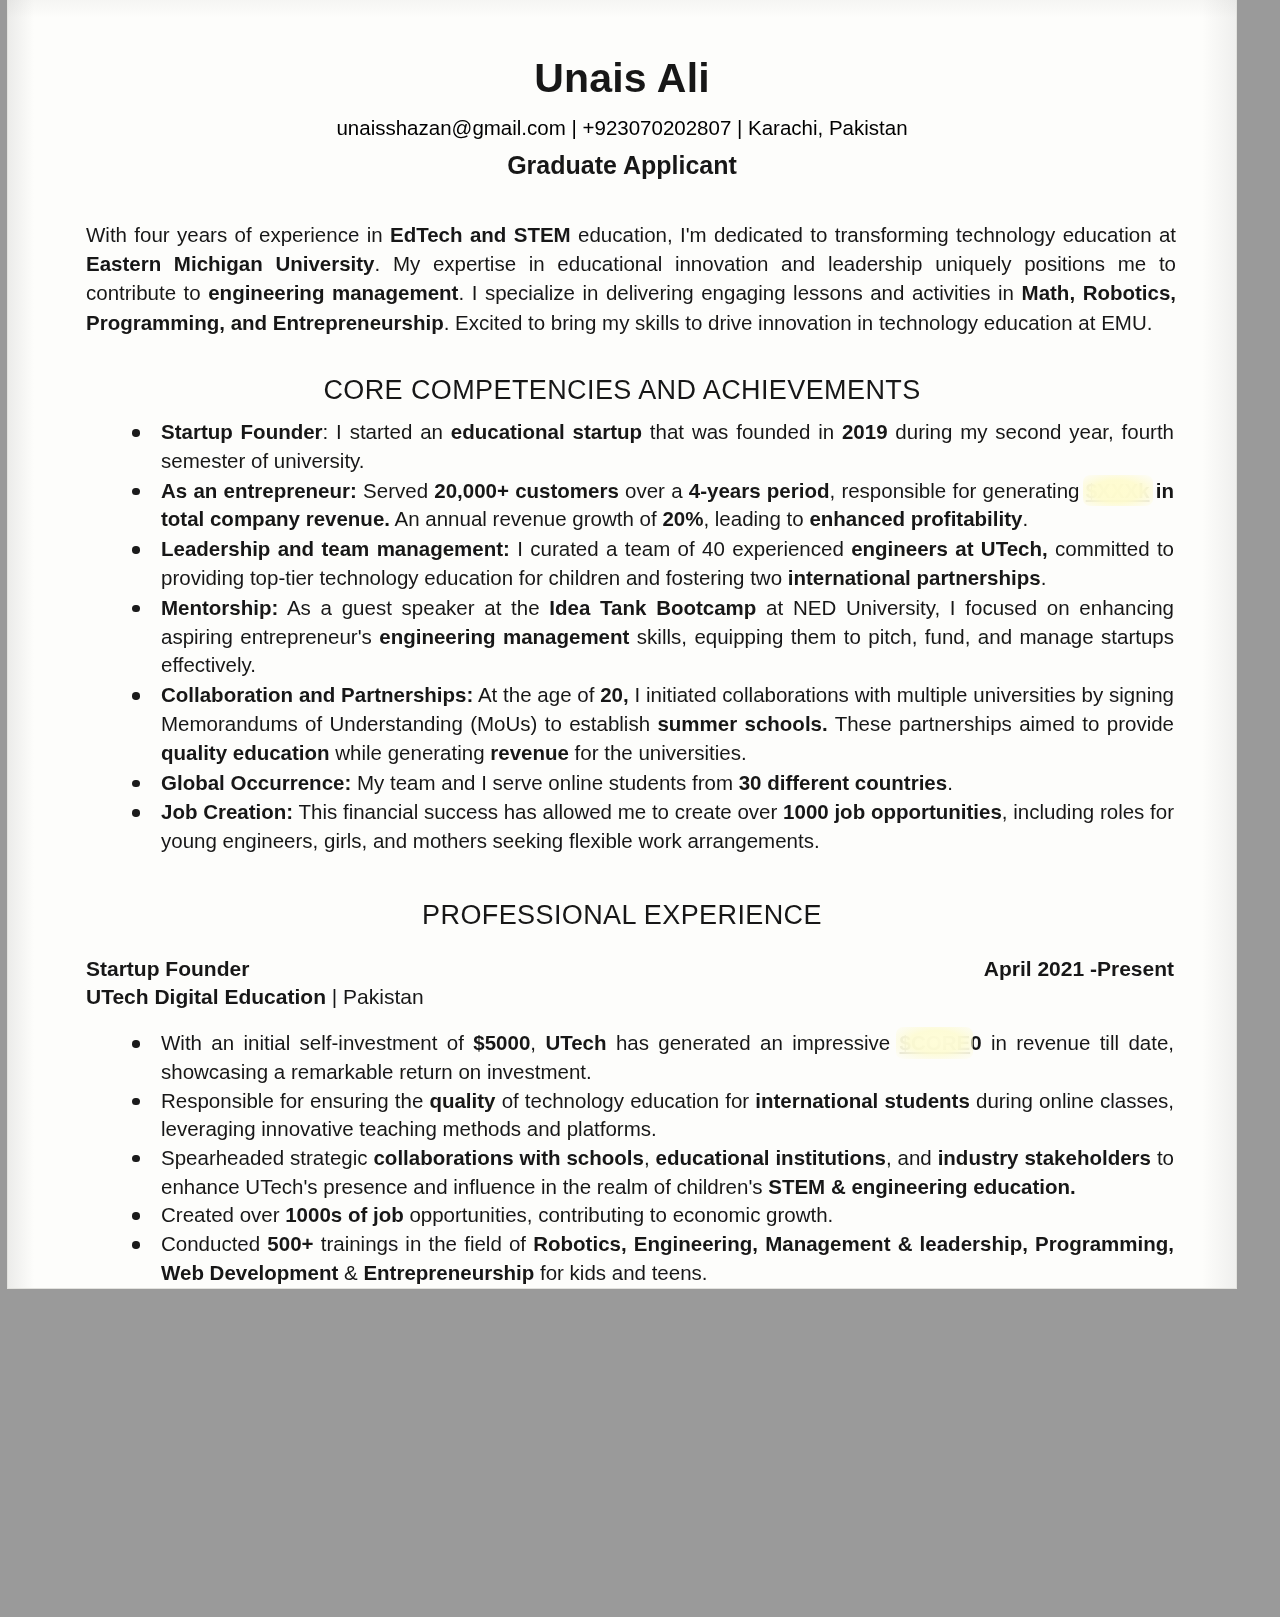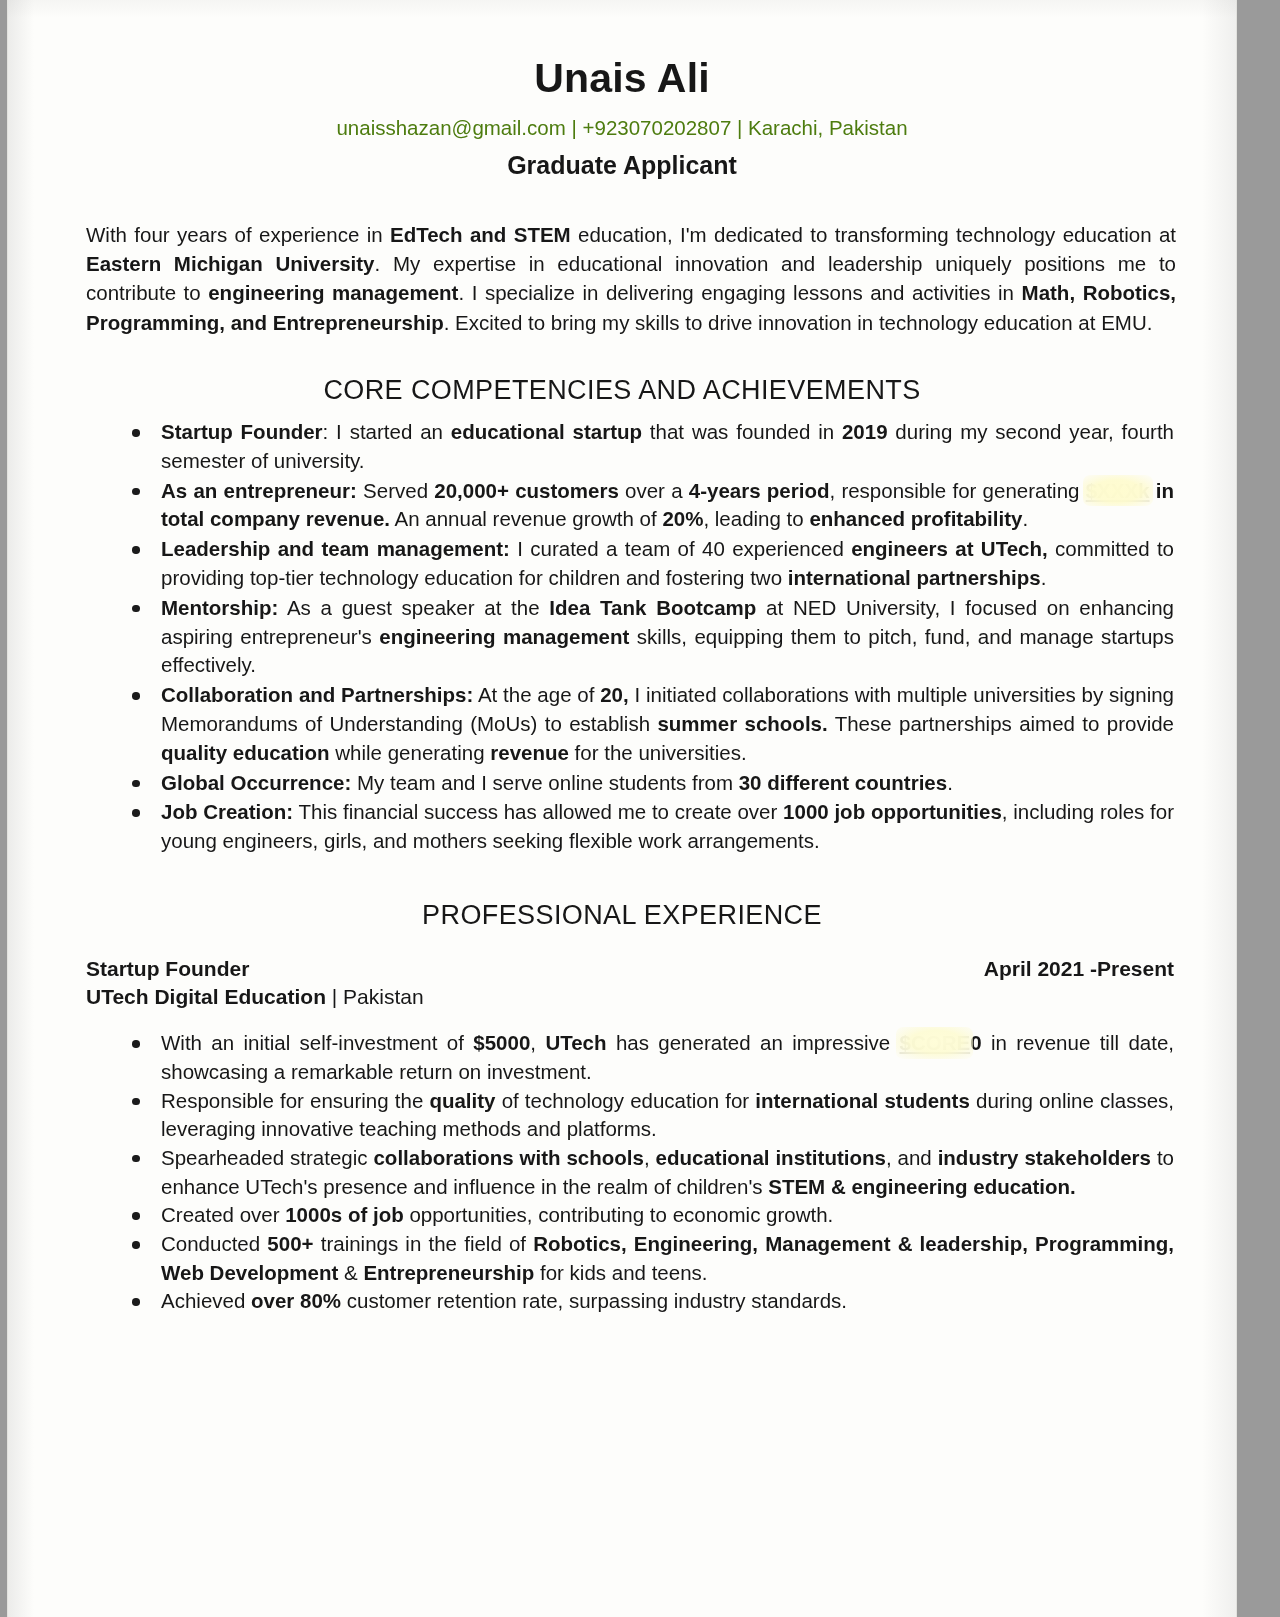--- a/index.html
+++ b/index.html
@@ -14,21 +14,21 @@
     position: relative;
     overflow: hidden;
   }
 
   
   #page {
     position: absolute;
     left: 8px;
     top: 0px;
     width: 1228px;
-    height: 1617px;
+    height: 1288px;
     background: #fdfdfb;
     box-shadow: 0 0 0 1px #e2e2de;
   }
   
   #page::before {
     content: "";
     position: absolute;
     inset: 0;
     pointer-events: none;
     background:
@@ -51,21 +51,21 @@
     font-weight: bold;
     letter-spacing: 0.2px;
     margin: 55px 0 0 0;
     line-height: 1.15;
   }
   .contact-line {
     text-align: center;
     font-size: 20.5px;
     margin-top: 13px;
     line-height: 1.25;
-    color: #4d7c0f;
+    color: #000000;
   }
   .linkedin-line {
     text-align: center;
     font-size: 20.5px;
     margin-top: 2px;
     line-height: 1.25;
   }
   .linkedin-line a, .linkedin {
     color: #2b36c4;
     text-decoration: underline;
@@ -231,18 +231,17 @@
       <li><span>With an initial self-investment of </span><b>$5000</b><span>, </span><b>UTech</b><span> has generated an impressive </span><span class="redacted blot2">$CORE</span><b>0</b><span> in revenue till date, showcasing a remarkable return on investment.</span></li>
 
       <li><span>Responsible for ensuring the </span><b>quality</b><span> of technology education for </span><b>international students</b><span> during online classes, leveraging innovative teaching methods and platforms.</span></li>
 
       <li><span>Spearheaded strategic </span><b>collaborations with schools</b><span>, </span><b>educational institutions</b><span>, and </span><b>industry stakeholders</b><span> to enhance UTech's presence and influence in the realm of children's </span><b>STEM &amp; engineering education.</b></li>
 
       <li><span>Created over </span><b>1000s of job</b><span> opportunities, contributing to economic growth.</span></li>
 
       <li><span>Conducted </span><b>500+</b><span> trainings in the field of </span><b>Robotics, Engineering, Management &amp; leadership, Programming, Web Development</b><span> &amp; </span><b>Entrepreneurship</b><span> for kids and teens.</span></li>
 
-      <li><span>Achieved </span><b>over 80%</b><span> customer retention rate, surpassing industry standards.</span></li>
 
     </ul>
 
   </div>
 </div>
 
 </body></html>

